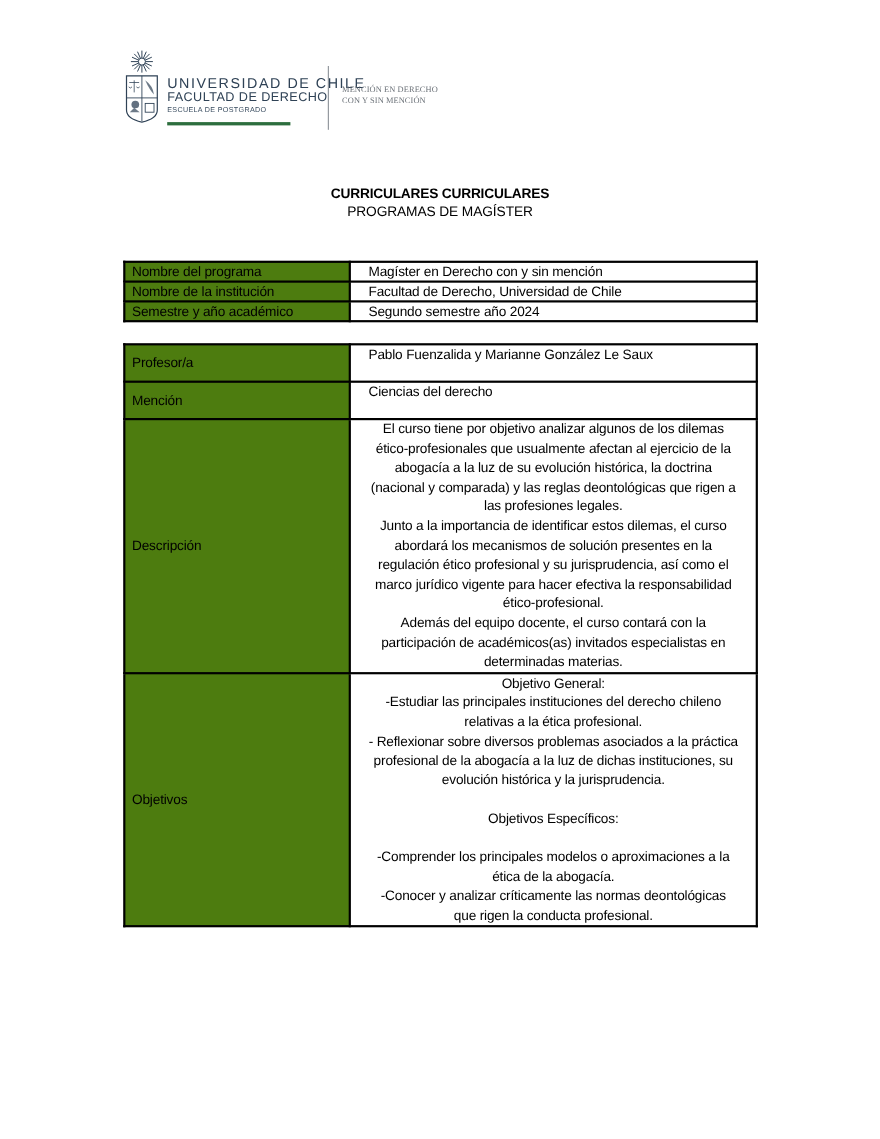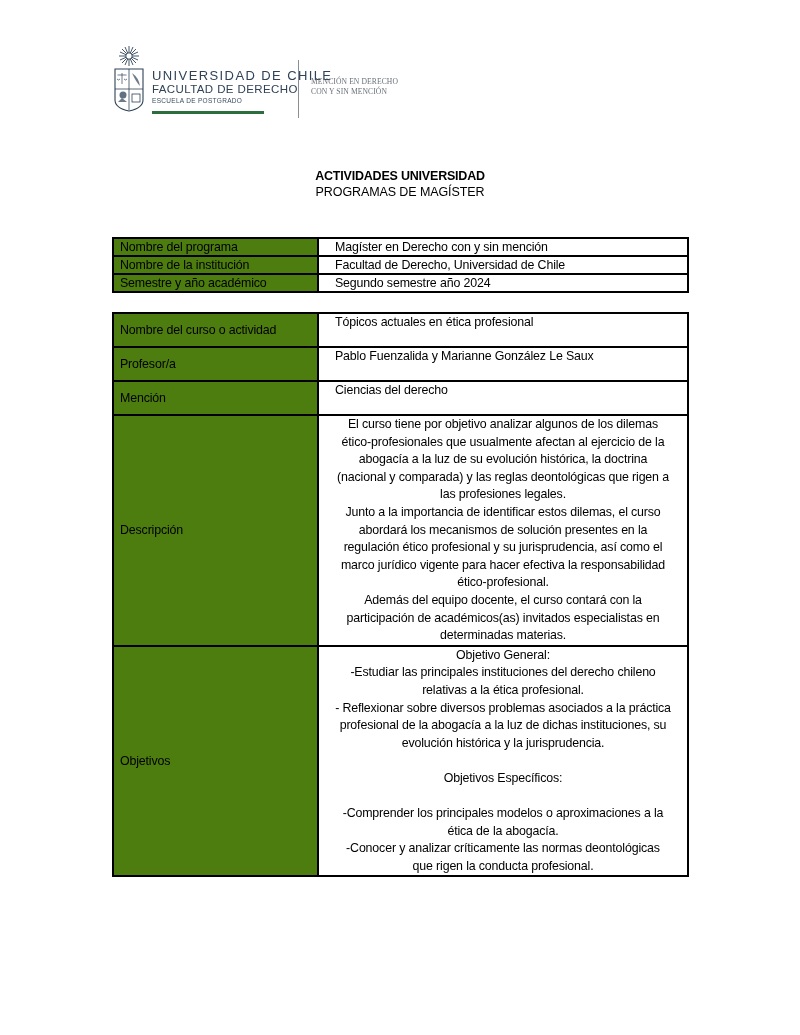--- a/index.html
+++ b/index.html
@@ -86,21 +86,21 @@
   </div>
   <div class="green-bar"></div>
   <div class="v-divider"></div>
   <div class="program-tag">
     <div>MENCIÓN EN DERECHO</div>
     <div>CON Y SIN MENCIÓN</div>
   </div>
 </div>
 
 <div class="title-block">
-  <div class="doc-title">ACTIVIDADES UNIVERSIDAD</div>
+  <div class="doc-title">CURRICULARES CURRICULARES</div>
   <div class="doc-subtitle">PROGRAMAS DE MAGÍSTER</div>
 </div>
 
 <table class="doc-table info-table">
   <tbody>
       <tr>
     <td class="label">Nombre del programa</td>
     <td class="value">Magíster en Derecho con y sin mención</td>
   </tr>
   <tr>
@@ -109,24 +109,20 @@
   </tr>
   <tr>
     <td class="label">Semestre y año académico</td>
     <td class="value">Segundo semestre año 2024</td>
   </tr>
 </tbody>
   </table>
 
 <table class="doc-table course-table">
   <tbody>
-      <tr class="row-curso">
-    <td class="label">Nombre del curso o actividad</td>
-    <td class="value">Tópicos actuales en ética profesional</td>
-  </tr>
   <tr class="row-profesor">
     <td class="label">Profesor/a</td>
     <td class="value">Pablo Fuenzalida y Marianne González Le Saux</td>
   </tr>
   <tr class="row-mencion">
     <td class="label">Mención</td>
     <td class="value">Ciencias del derecho</td>
   </tr>
   <tr class="row-descripcion">
     <td class="label">Descripción</td>

